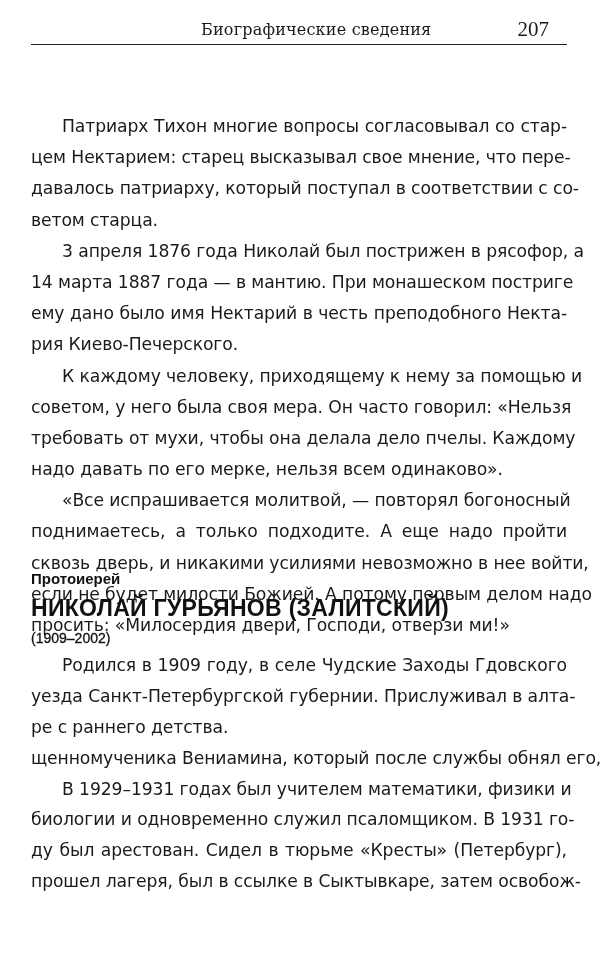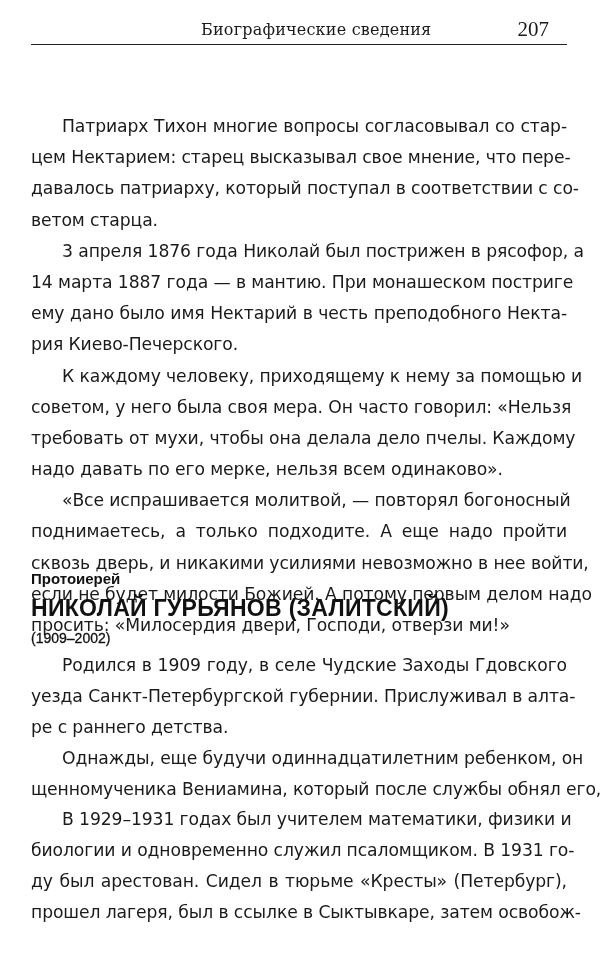--- a/index.html
+++ b/index.html
@@ -55,21 +55,20 @@
   <span class="name">НИКОЛАЙ ГУРЬЯНОВ (ЗАЛИТСКИЙ)</span>
   <span class="dates">(1909–2002)</span>
 </div>
 
 <div class="body2">
 
   <span class="line indent">Родился в 1909 году, в селе Чудские Заходы Гдовского</span>
   <span class="line">уезда Санкт-Петербургской губернии. Прислуживал в алта-</span>
   <span class="line last">ре с раннего детства.</span>
 
-  <span class="line indent">Однажды, еще будучи одиннадцатилетним ребенком, он</span>
   <span class="line">щенномученика Вениамина, который после службы обнял его,</span>
 
   <span class="line indent">В 1929–1931 годах был учителем математики, физики и</span>
   <span class="line">биологии и одновременно служил псаломщиком. В 1931 го-</span>
   <span class="line">ду был арестован. Сидел в тюрьме «Кресты» (Петербург),</span>
   <span class="line">прошел лагеря, был в ссылке в Сыктывкаре, затем освобож-</span>
 
 </div>
 
 </body></html>

